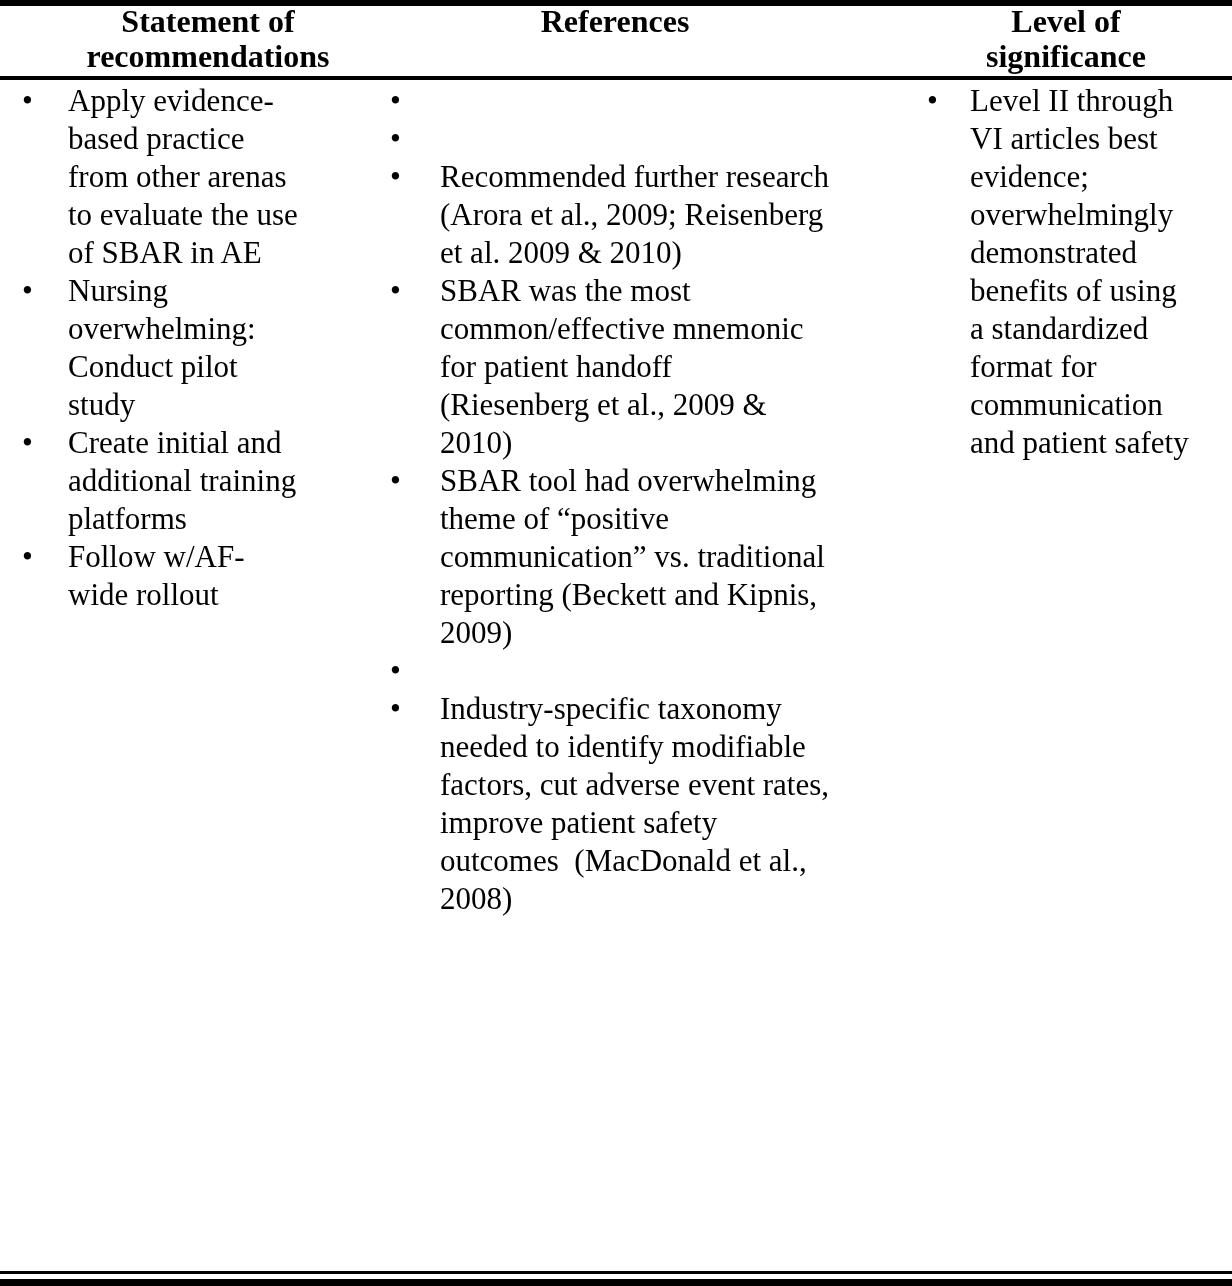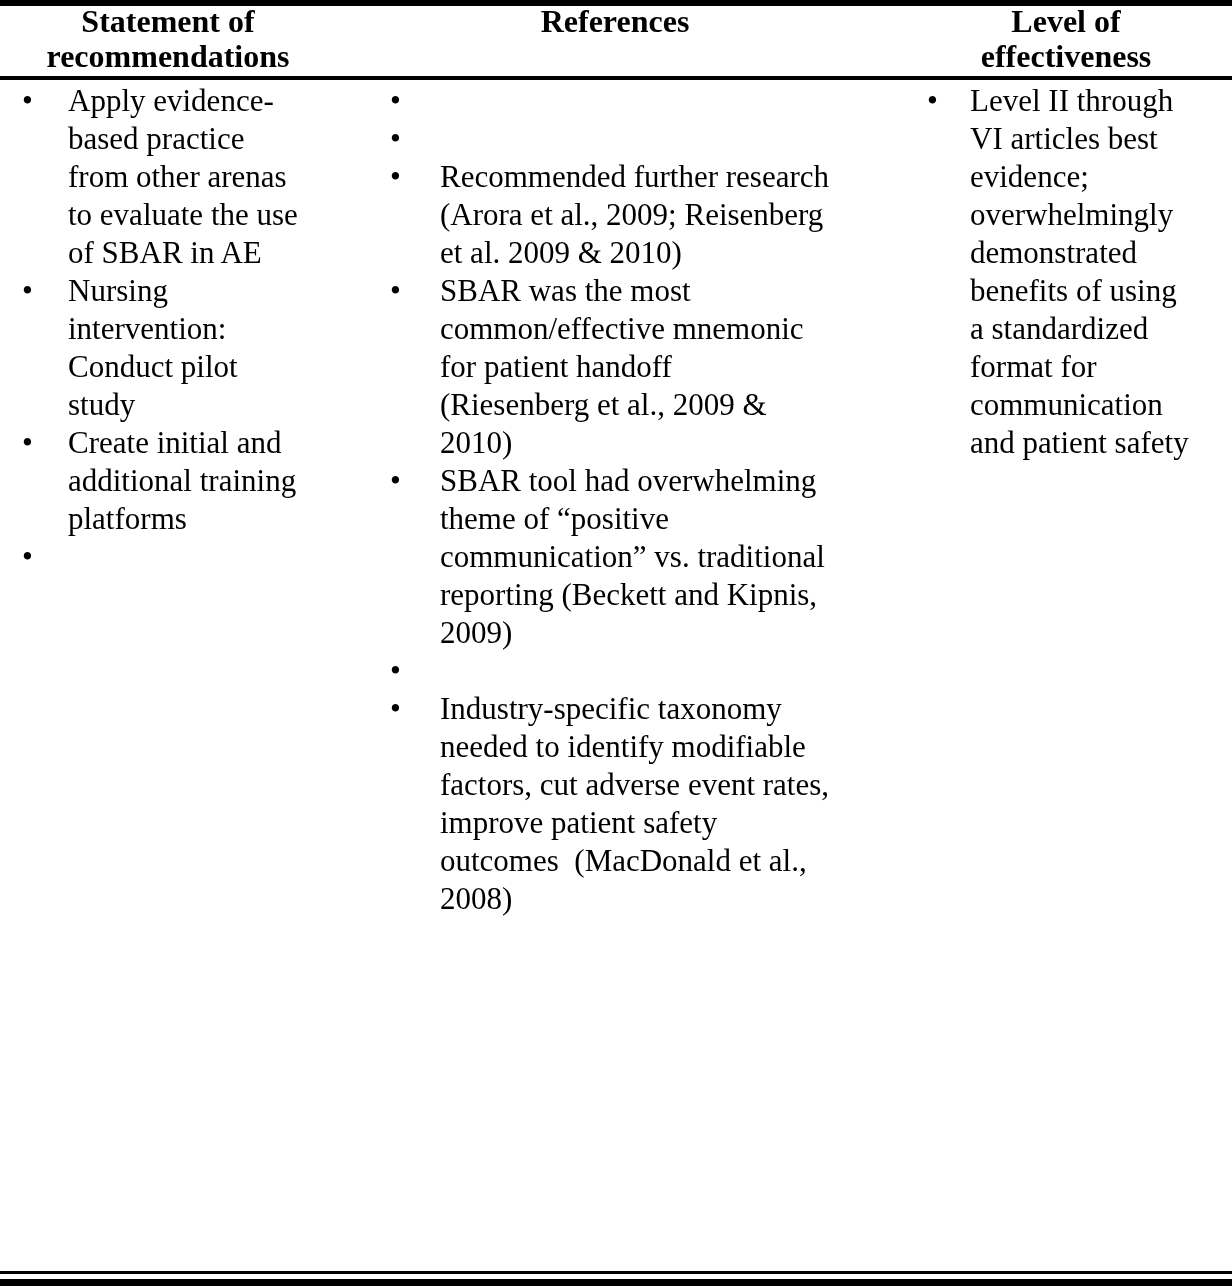--- a/index.html
+++ b/index.html
@@ -26,21 +26,21 @@
   .header-row { position: absolute; top: 4px; left: 0; width: 1232px; }
   .col-header {
     position: absolute;
     top: 0;
     font-weight: bold;
     font-size: 32px;
     line-height: 35px;
     text-align: center;
     white-space: pre-line;
   }
-  .h1 { left: 0;     width: 336px; }
+  .h1 { left: 0;     width: 336px; padding-left: 40px; }
   .h2 { left: 336px; width: 558px; }
   .h3 { left: 900px; width: 332px; }
 
   .col {
     position: absolute;
     top: 82px;
     font-size: 31px;
     line-height: 38px;
   }
   .col1 { left: 22px;  width: 340px; }
@@ -59,49 +59,51 @@
 
 <div class="page">
 
   <div class="rule rule-top"></div>
 
   <div class="header-row">
     <div class="col-header h1">Statement of
 recommendations</div>
     <div class="col-header h2">References</div>
     <div class="col-header h3">Level of
-effectiveness</div>
+significance</div>
   </div>
 
   <div class="rule rule-header"></div>
 
   <div class="col col1">
     <div class="bullet-item">
       <span class="bullet">•</span>
       <span class="item-text">Apply evidence-
 based practice
 from other arenas
 to evaluate the use
 of SBAR in AE</span>
     </div>
     <div class="bullet-item">
       <span class="bullet">•</span>
       <span class="item-text">Nursing
-intervention:
+overwhelming:
 Conduct pilot
 study</span>
     </div>
     <div class="bullet-item">
       <span class="bullet">•</span>
       <span class="item-text">Create initial and
 additional training
 platforms</span>
     </div>
     <div class="bullet-item">
       <span class="bullet">•</span>
+      <span class="item-text">Follow w/AF-
+wide rollout</span>
     </div>
   </div>
 
   <div class="col col2">
     <div class="bullet-item">
       <span class="bullet">•</span>
     </div>
     <div class="bullet-item">
       <span class="bullet">•</span>
     </div>

